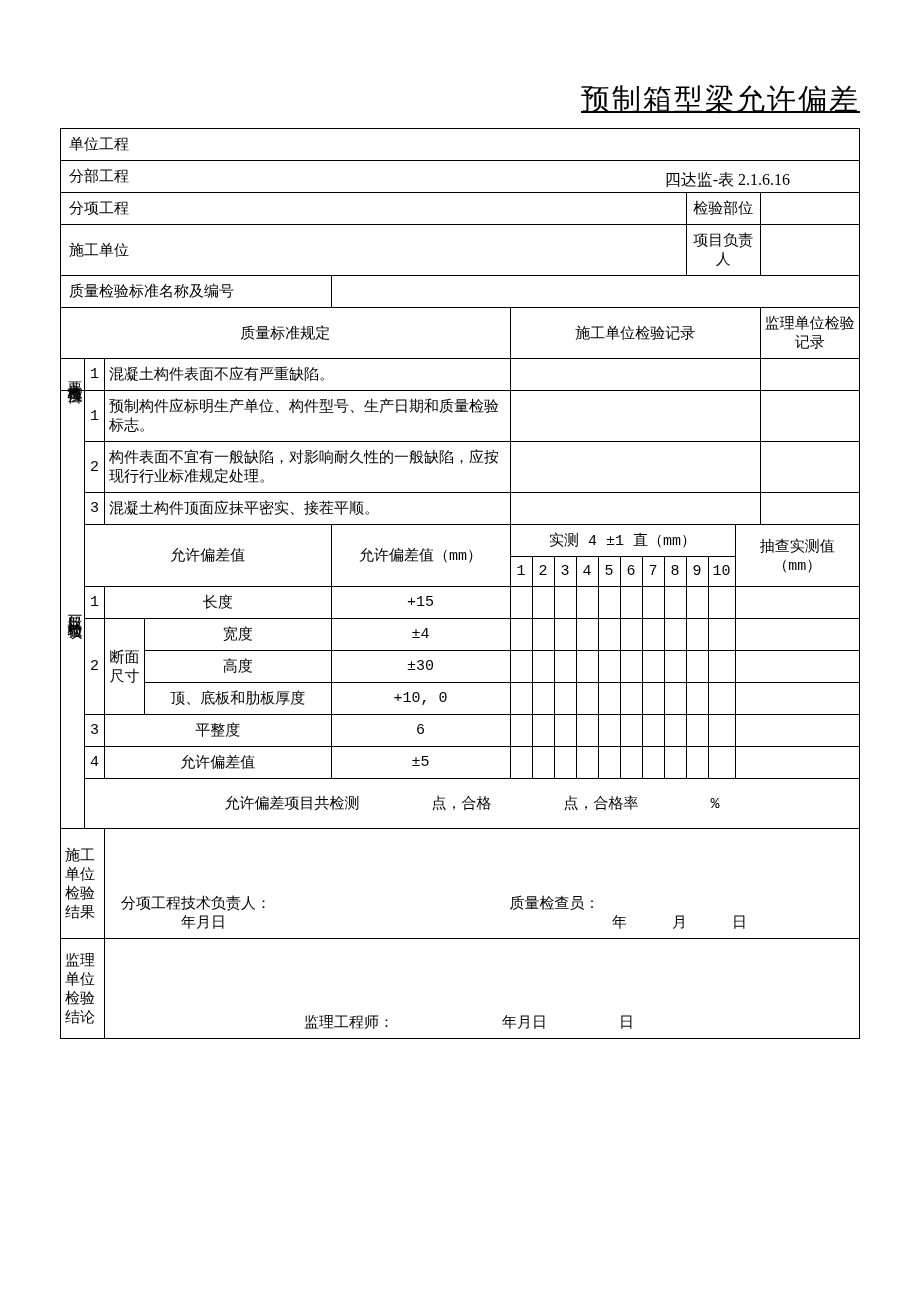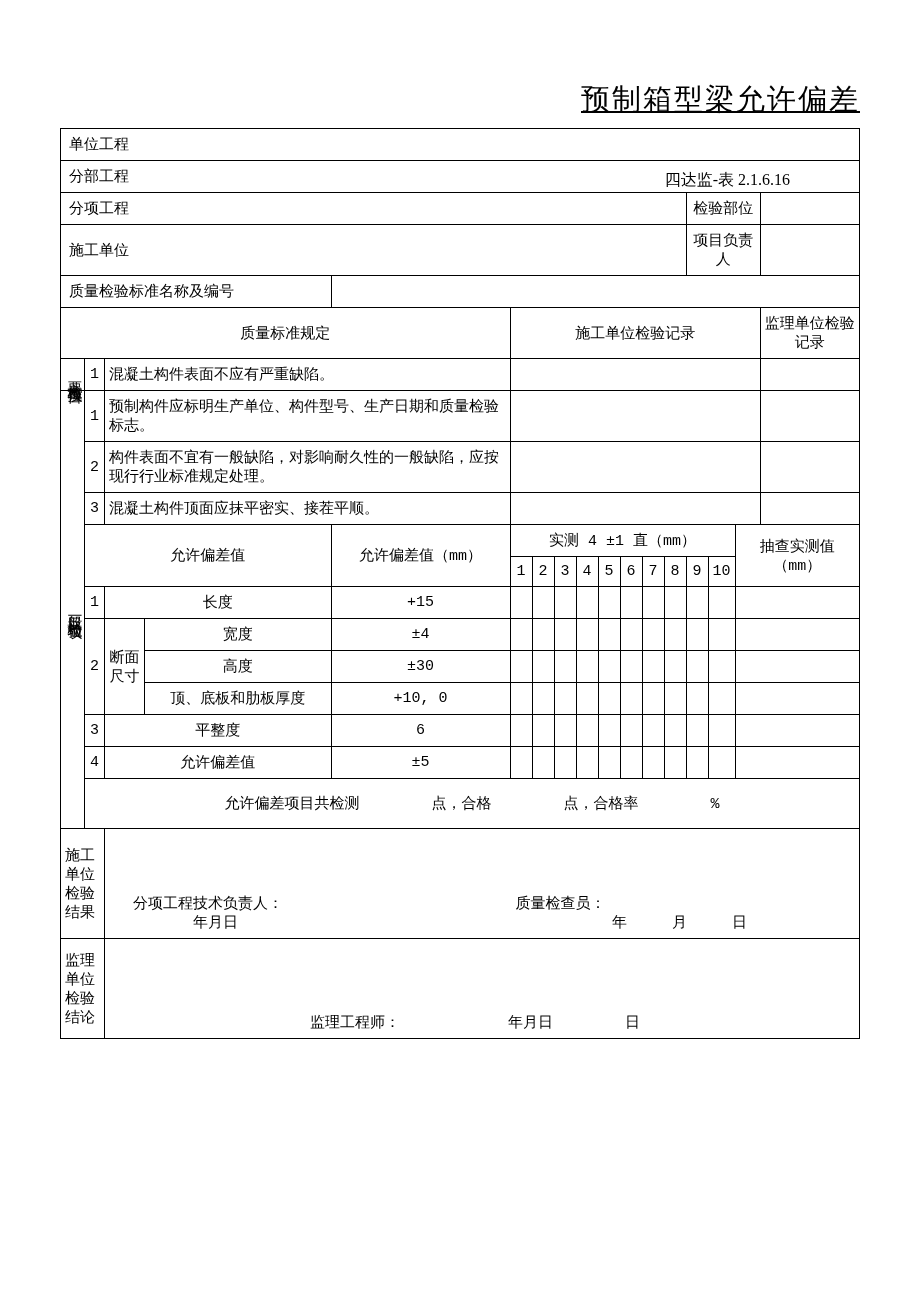--- a/index.html
+++ b/index.html
@@ -54,21 +54,21 @@
     }
     .narrow { width: 20px; padding: 2px; }
     .sig-block {
       height: 100px;
       position: relative;
       padding: 8px;
     }
     .sig-bottom {
       position: absolute;
       bottom: 6px;
-      left: 16px;
+      left: 4px;
       right: 0;
       padding: 0 12px;
     }
     .sig-line { display: flex; justify-content: space-between; }
     .sig-date { text-align: center; padding-right: 30px; }
     .small-col { width: 22px; }
   </style>
 </head>
 <body>
 

